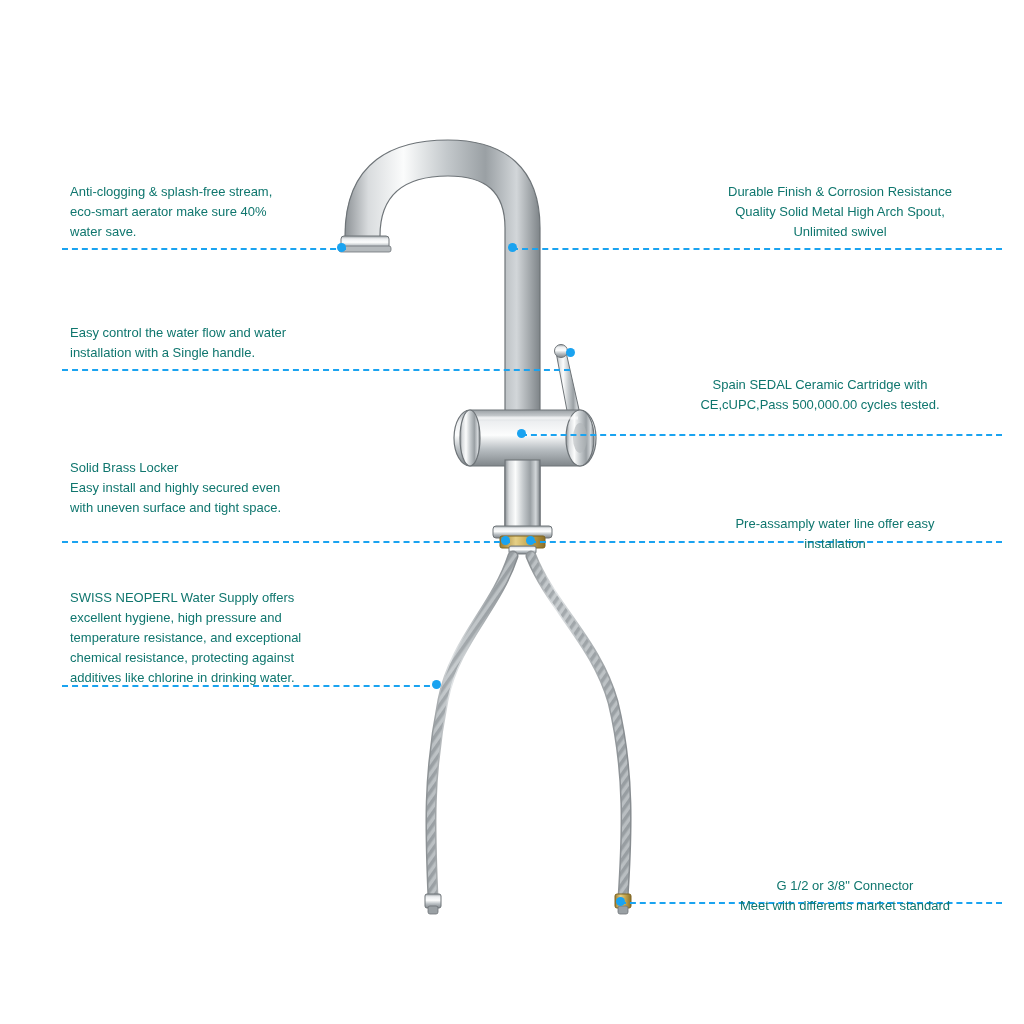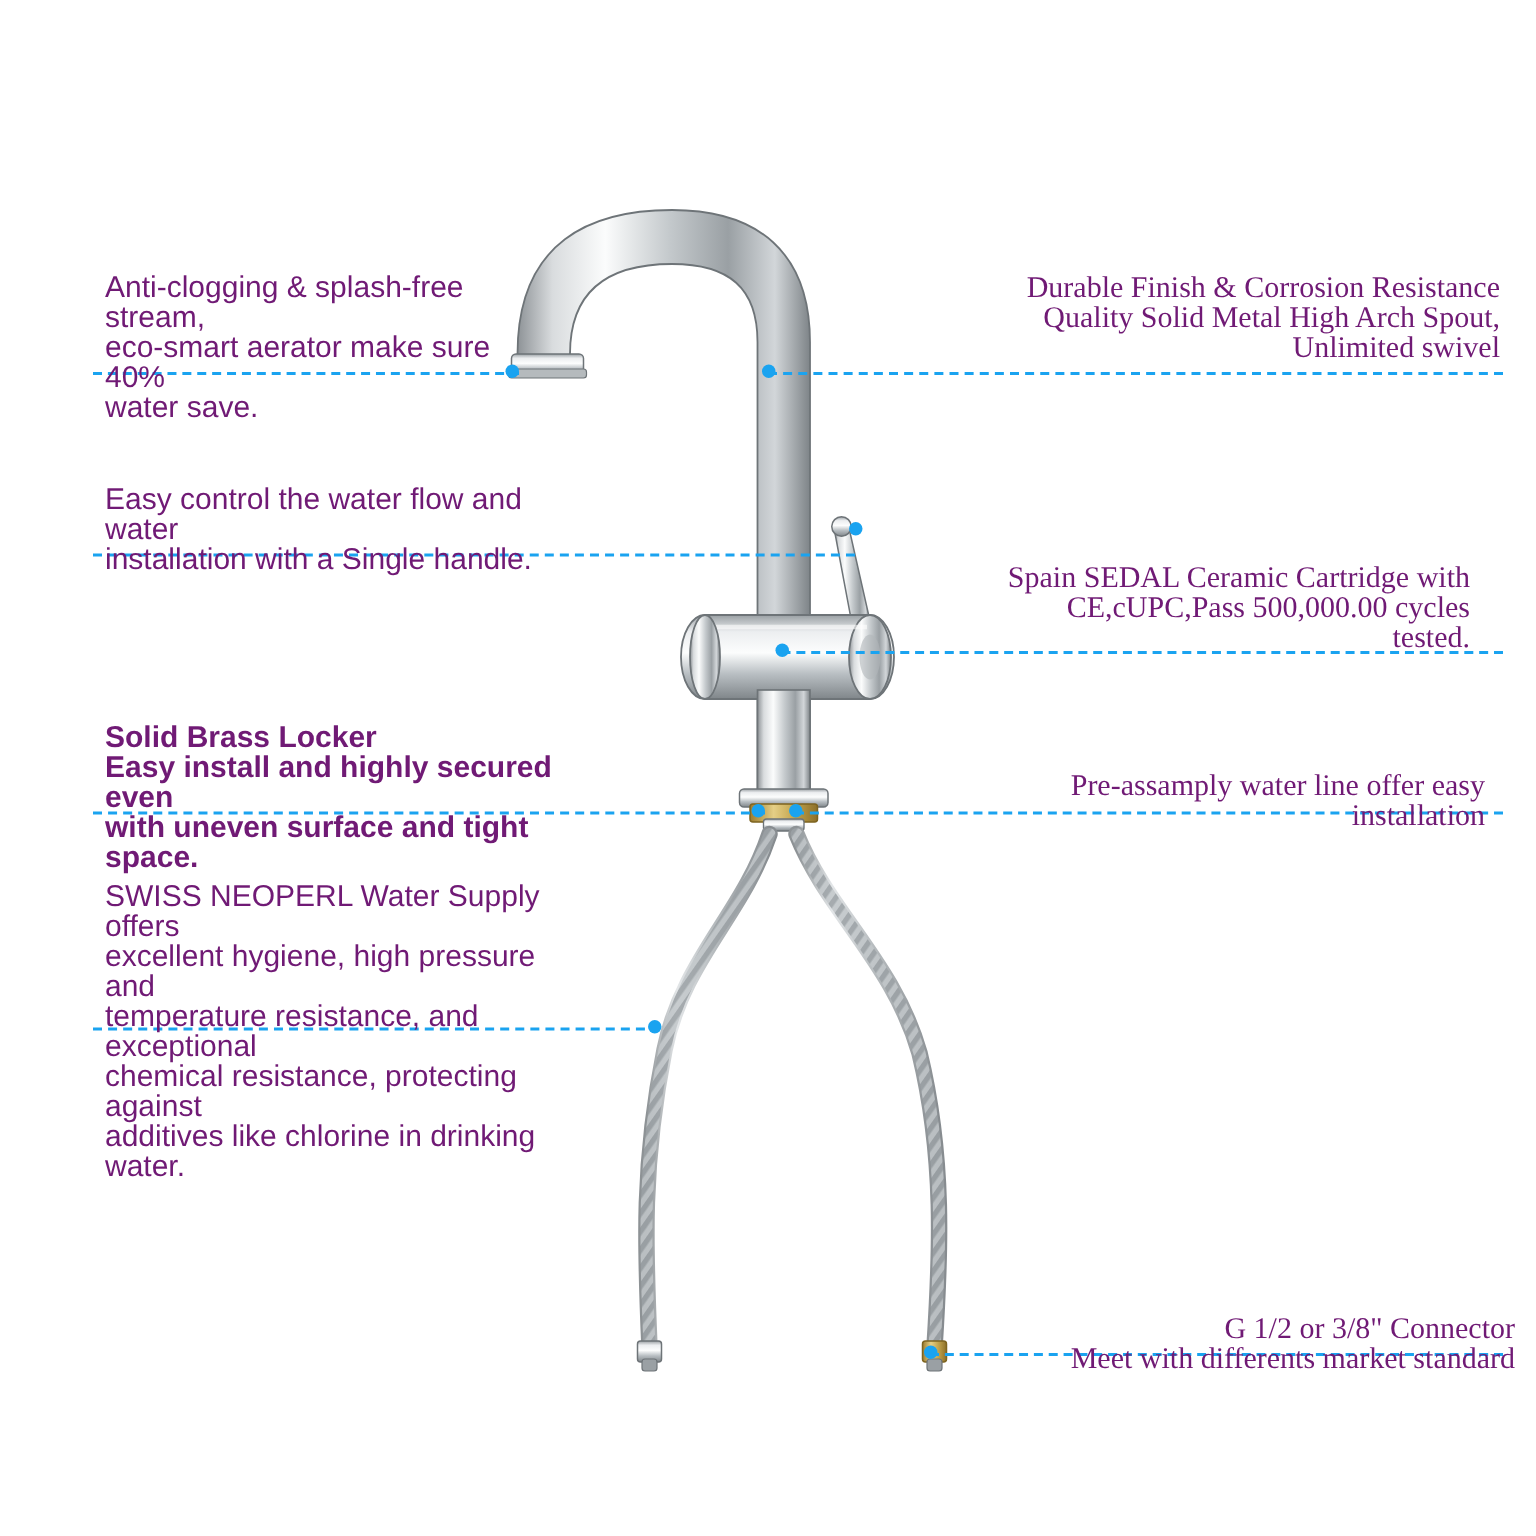--- a/index.html
+++ b/index.html
@@ -10,27 +10,27 @@
   #page {
     position: relative;
     width: 1024px;
     height: 1024px;
     background: #ffffff;
     overflow: hidden;
     font-family: "Liberation Sans", sans-serif;
   }
   .callout {
     position: absolute;
-    font-size: 20px;
+    font-size: 13px;
     line-height: 20px;
-    color: #701a75;
+    color: #0f766e;
     white-space: pre-line;
   }
   .callout.left  { text-align: left; }
-  .callout.right { text-align: right; font-family: Liberation Serif, serif; }
+  .callout.right { text-align: center; }
 
   
   .leader {
     position: absolute;
     height: 0;
     border-top: 2px dashed #1aa3f0;
   }
   .dot {
     position: absolute;
     width: 9px;
@@ -167,21 +167,21 @@
   <div class="callout right" style="left:680px; top:182px; width:320px;">Durable Finish &amp; Corrosion Resistance
 Quality Solid Metal High Arch Spout,
 Unlimited swivel</div>
 
   <div class="callout left" style="left:70px; top:323px; width:310px;">Easy control the water flow and water
 installation with a Single handle.</div>
 
   <div class="callout right" style="left:660px; top:375px; width:320px;">Spain SEDAL Ceramic Cartridge with
 CE,cUPC,Pass 500,000.00 cycles tested.</div>
 
-  <div class="callout left" style="left:70px; top:482px; width:320px;font-weight:bold;">Solid Brass Locker
+  <div class="callout left" style="left:70px; top:458px; width:320px;">Solid Brass Locker
 Easy install and highly secured even
 with uneven surface and tight space.</div>
 
   <div class="callout left" style="left:70px; top:588px; width:320px;">SWISS NEOPERL Water Supply offers
 excellent hygiene, high pressure and
 temperature resistance, and exceptional
 chemical resistance, protecting against
 additives like chlorine in drinking water.</div>
 
   <div class="callout right" style="left:680px; top:514px; width:310px;">Pre-assamply water line offer easy

